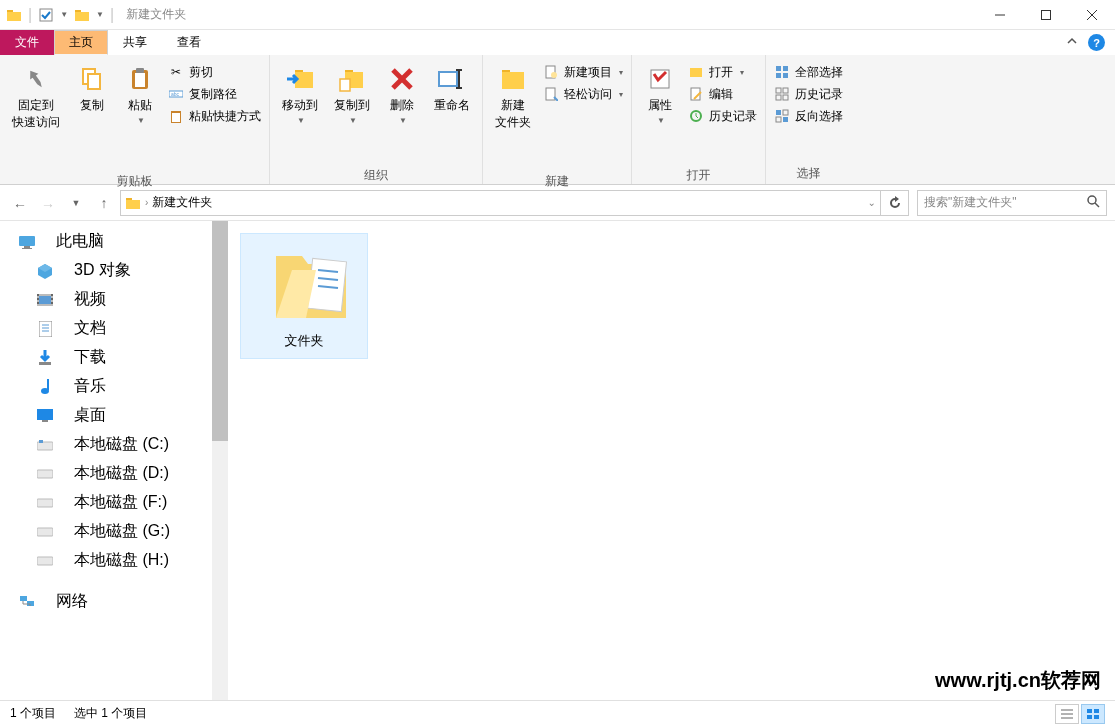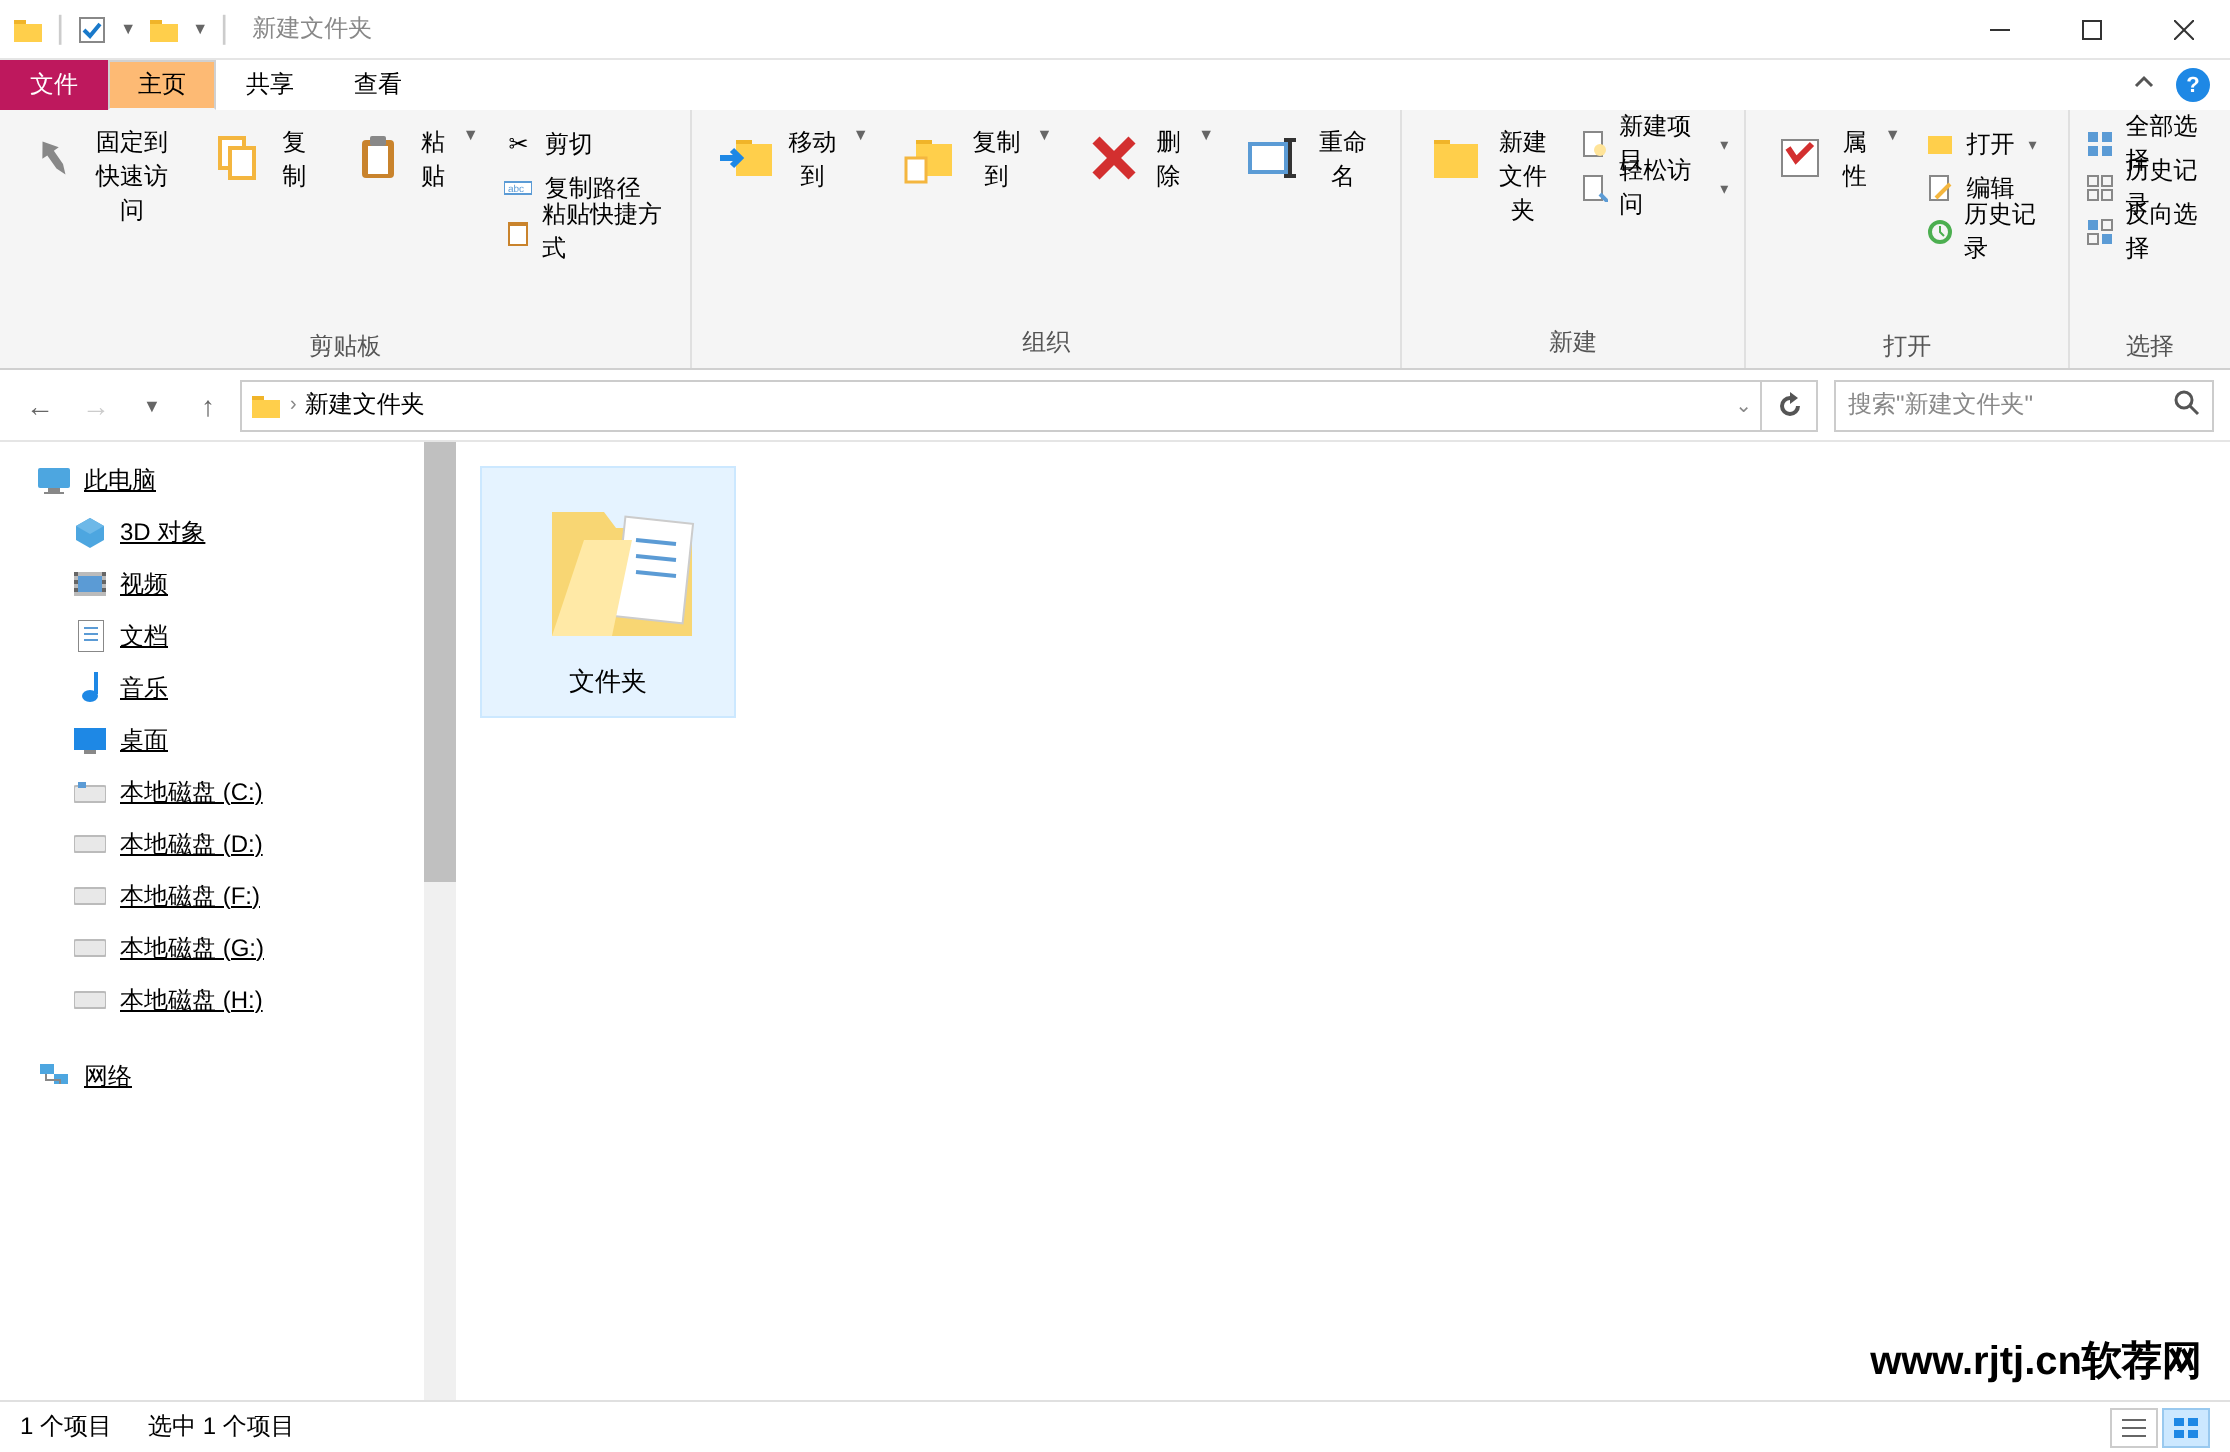--- a/index.html
+++ b/index.html
@@ -22,21 +22,21 @@
 .ribbon-tab.active { border: 1px solid #d0d0d0; border-bottom: 1px solid #f5f5f5; background: #fdba74; }
 .ribbon-tabright { margin-left: auto; display: flex; align-items: center; gap: 10px; padding-right: 10px; }
 .ribbon-collapse { font-size: 12px; color: #555; }
 .ribbon-help { width: 17px; height: 17px; border-radius: 50%; background: #1e88e5; color: #fff; font-size: 11px; display: flex; align-items: center; justify-content: center; font-weight: bold; }
 
 
 .ribbon { height: 130px; background: #f5f5f5; border-bottom: 1px solid #d0d0d0; display: flex; }
 .ribbon-group { border-right: 1px solid #e0e0e0; display: flex; flex-direction: column; }
 .ribbon-group-body { flex: 1; display: flex; align-items: flex-start; padding: 4px; }
 .ribbon-group-label { text-align: center; font-size: 12px; color: #555; padding: 2px 0 4px; margin-top: 32px; }
-.rbtn-lg { display: flex; flex-direction: row; justify-content: center; padding: 4px 8px; font-size: 12px; gap: 2px; min-width: 48px; text-align: center; }
+.rbtn-lg { display: flex; flex-direction: column; align-items: center; justify-content: center; padding: 4px 8px; font-size: 12px; gap: 2px; min-width: 48px; text-align: center; }
 .rbtn-lg .ricon { width: 32px; height: 32px; display: flex; align-items: center; justify-content: center; }
 .rbtn-sm { display: flex; align-items: center; gap: 5px; font-size: 12px; padding: 2px 4px; height: 22px; }
 .rbtn-sm .ricon-sm { width: 16px; height: 16px; display: flex; align-items: center; justify-content: center; }
 .rcol { display: flex; flex-direction: column; justify-content: flex-start; padding-top: 2px; }
 .dropdown-caret { font-size: 8px; color: #666; margin-left: 2px; }
 
 
 .addrbar { height: 36px; display: flex; align-items: center; padding: 4px 8px; gap: 4px; border-bottom: 1px solid #e5e5e5; }
 .nav-btn { width: 24px; height: 24px; display: flex; align-items: center; justify-content: center; color: #666; font-size: 14px; }
 .nav-btn.disabled { color: #ccc; }
@@ -44,21 +44,21 @@
 .addr-sep { color: #888; font-size: 10px; }
 .addr-refresh { width: 28px; height: 26px; border: 1px solid #ccc; border-left: none; display: flex; align-items: center; justify-content: center; }
 .search-box { width: 190px; height: 26px; border: 1px solid #ccc; display: flex; align-items: center; padding: 0 6px; font-size: 12px; color: #888; margin-left: 4px; }
 .search-box .search-icon { margin-left: auto; color: #555; }
 
 
 .main { display: flex; height: 480px; }
 .sidebar { width: 228px; overflow-y: auto; padding: 6px 0; position: relative; }
 .sidebar-scrollbar { position: absolute; right: 0; top: 0; width: 16px; height: 100%; background: #f0f0f0; }
 .sidebar-thumb { position: absolute; right: 0; top: 0; width: 16px; height: 220px; background: #c0c0c0; }
-.tree-item { display: flex; align-items: center; gap: 6px; padding: 4px 4px 4px 18px; font-size: 12px; text-decoration: underline; }
+.tree-item { display: flex; align-items: center; gap: 20px; padding: 4px 4px 4px 18px; font-size: 16px; }
 .tree-item.child { padding-left: 36px; }
 .tree-icon { width: 18px; height: 18px; display: flex; align-items: center; justify-content: center; }
 
 .content { flex: 1; padding: 12px; position: relative; }
 .folder-item { width: 128px; display: flex; flex-direction: column; align-items: center; padding: 8px 0; border: 1px solid #cce8ff; background: #e5f3ff; }
 .folder-icon-lg { width: 80px; height: 86px; position: relative; }
 .folder-label { font-size: 13px; margin-top: 4px; }
 
 
 .statusbar { position: absolute; bottom: 0; left: 0; right: 0; height: 26px; border-top: 1px solid #e0e0e0; display: flex; align-items: center; padding: 0 10px; font-size: 12px; gap: 18px; background: #fff; }
@@ -444,20 +444,29 @@
             <rect x="0" y="0" width="13" height="16" fill="#fff" stroke="#888"></rect>
             <line x1="3" y1="4" x2="10" y2="4" stroke="#5b9bd5"></line>
             <line x1="3" y1="7" x2="10" y2="7" stroke="#5b9bd5"></line>
             <line x1="3" y1="10" x2="10" y2="10" stroke="#5b9bd5"></line>
           </svg>
         </span>
         <span>文档</span>
       </div>
     <div class="tree-item child">
         <span class="tree-icon">
+          <svg width="14" height="16" viewBox="0 0 14 16">
+            <path d="M7 0 L7 9 M3 6 L7 10 L11 6" stroke="#1e88e5" stroke-width="3" fill="none"></path>
+            <rect x="1" y="12" width="12" height="3" fill="#888"></rect>
+          </svg>
+        </span>
+        <span>下载</span>
+      </div>
+    <div class="tree-item child">
+        <span class="tree-icon">
           <svg width="12" height="16" viewBox="0 0 12 16">
             <path d="M9 0 L9 11" stroke="#1e88e5" stroke-width="2"></path>
             <ellipse cx="6" cy="12" rx="4" ry="3" fill="#1e88e5"></ellipse>
           </svg>
         </span>
         <span>音乐</span>
       </div>
     <div class="tree-item child">
         <span class="tree-icon">
           <svg width="16" height="13" viewBox="0 0 16 13">

